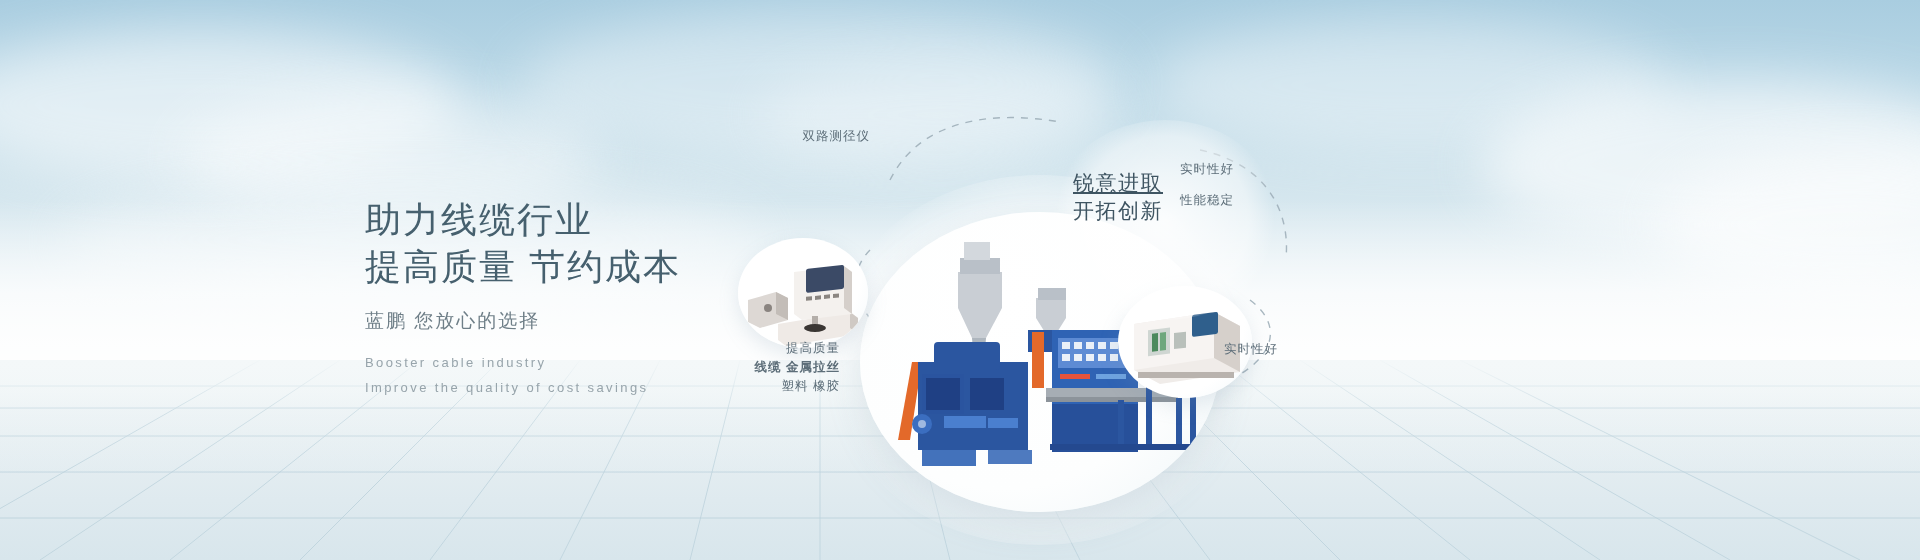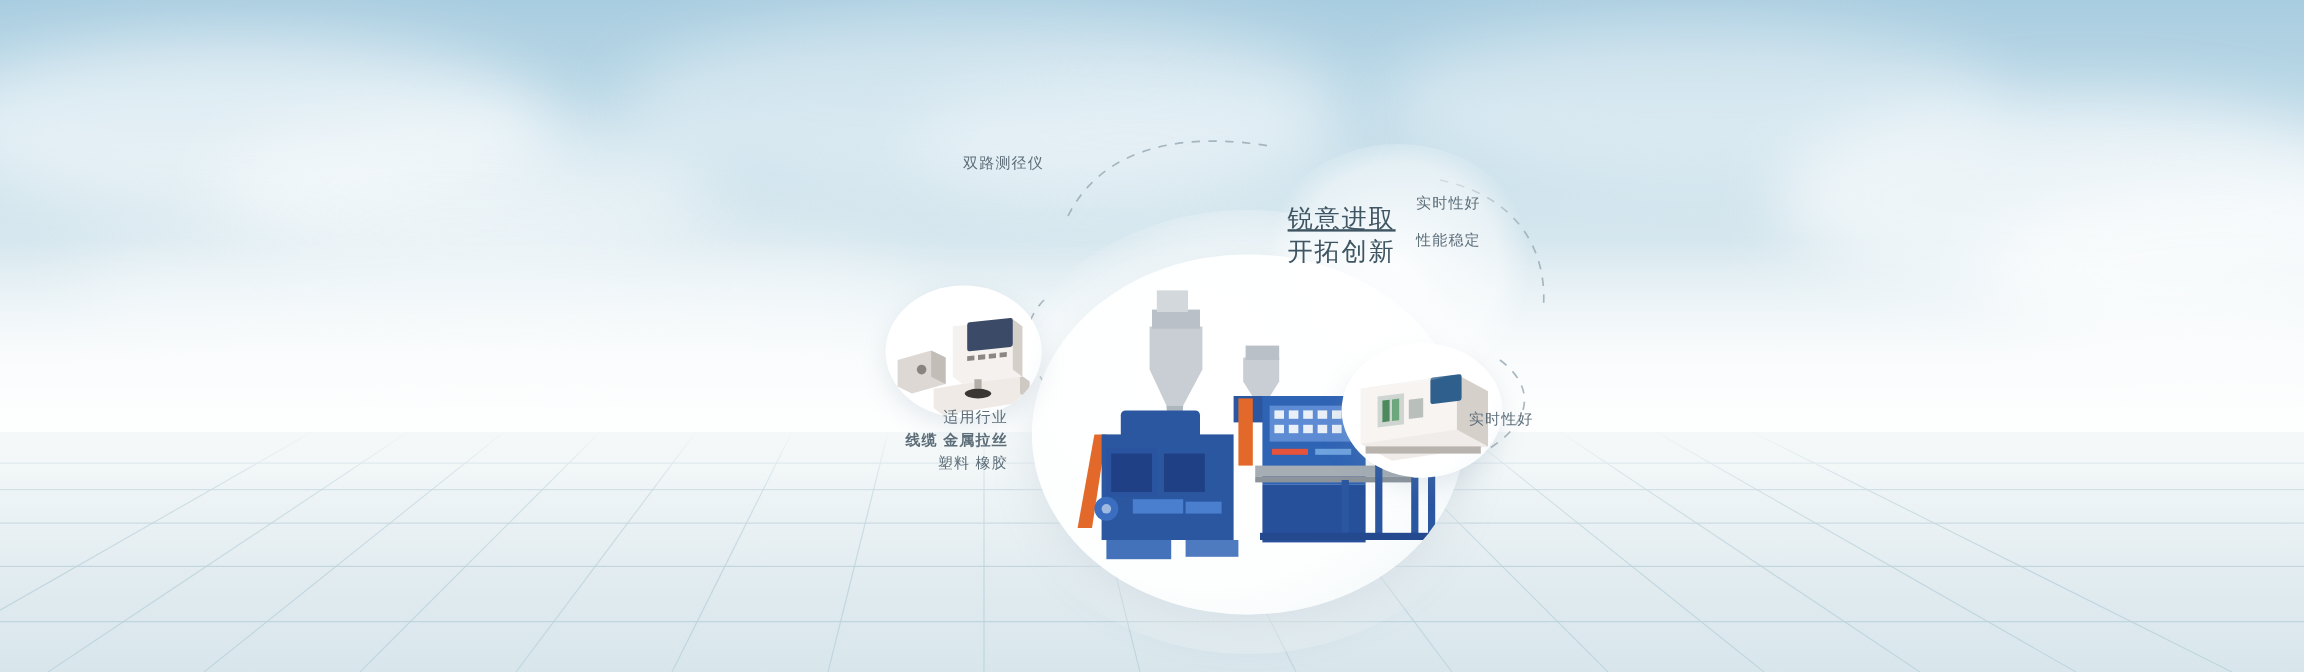--- a/index.html
+++ b/index.html
@@ -89,20 +89,27 @@
         <line x1="1140" y1="0" x2="1340" y2="200"></line>
         <line x1="1220" y1="0" x2="1470" y2="200"></line>
         <line x1="1300" y1="0" x2="1600" y2="200"></line>
         <line x1="1380" y1="0" x2="1730" y2="200"></line>
         <line x1="1460" y1="0" x2="1860" y2="200"></line>
       </g>
     </svg>
     <div class="floor-fade"></div>
   </div>
 
+  <div class="copy">
+    <div class="headline">助力线缆行业</div>
+    <div class="headline">提高质量 节约成本</div>
+    <div class="subhead">蓝鹏 您放心的选择</div>
+    <div class="eng">Booster cable industry</div>
+    <div class="eng" style="margin-top:0">Improve the quality of cost savings</div>
+  </div>
 
   <div class="scene">
 
     <svg class="links" viewBox="0 0 1190 560" preserveAspectRatio="none">
       <g fill="none" stroke="#9bacb6" stroke-width="1.4" stroke-dasharray="7 7" opacity=".85">
         <path d="M160,180 C190,120 260,110 330,122"></path>
         <path d="M470,150 C540,165 560,215 556,258"></path>
         <path d="M520,300 C560,330 540,370 470,392"></path>
         <path d="M150,330 C120,300 120,270 140,250"></path>
       </g>
@@ -215,17 +222,17 @@
     <div class="label right" style="left:0;top:127px;width:140px;">双路测径仪</div>
 
     <div class="center-title" style="left:343px;top:168px;text-decoration:underline;">锐意进取</div>
     <div class="center-title" style="left:343px;top:196px;">开拓创新</div>
 
     <div class="label" style="left:450px;top:160px;">实时性好</div>
     <div class="label" style="left:450px;top:191px;">性能稳定</div>
 
     <div class="label" style="left:494px;top:340px;">实时性好</div>
 
-    <div class="label right" style="left:-20px;top:339px;width:130px;">适用行业</div>
+    <div class="label right" style="left:-20px;top:339px;width:130px;">提高质量</div>
     <div class="label right" style="left:-20px;top:358px;width:130px;font-weight:bold;">线缆 金属拉丝</div>
     <div class="label right" style="left:-20px;top:377px;width:130px;">塑料 橡胶</div>
   </div>
 </div>
 
 </body></html>

